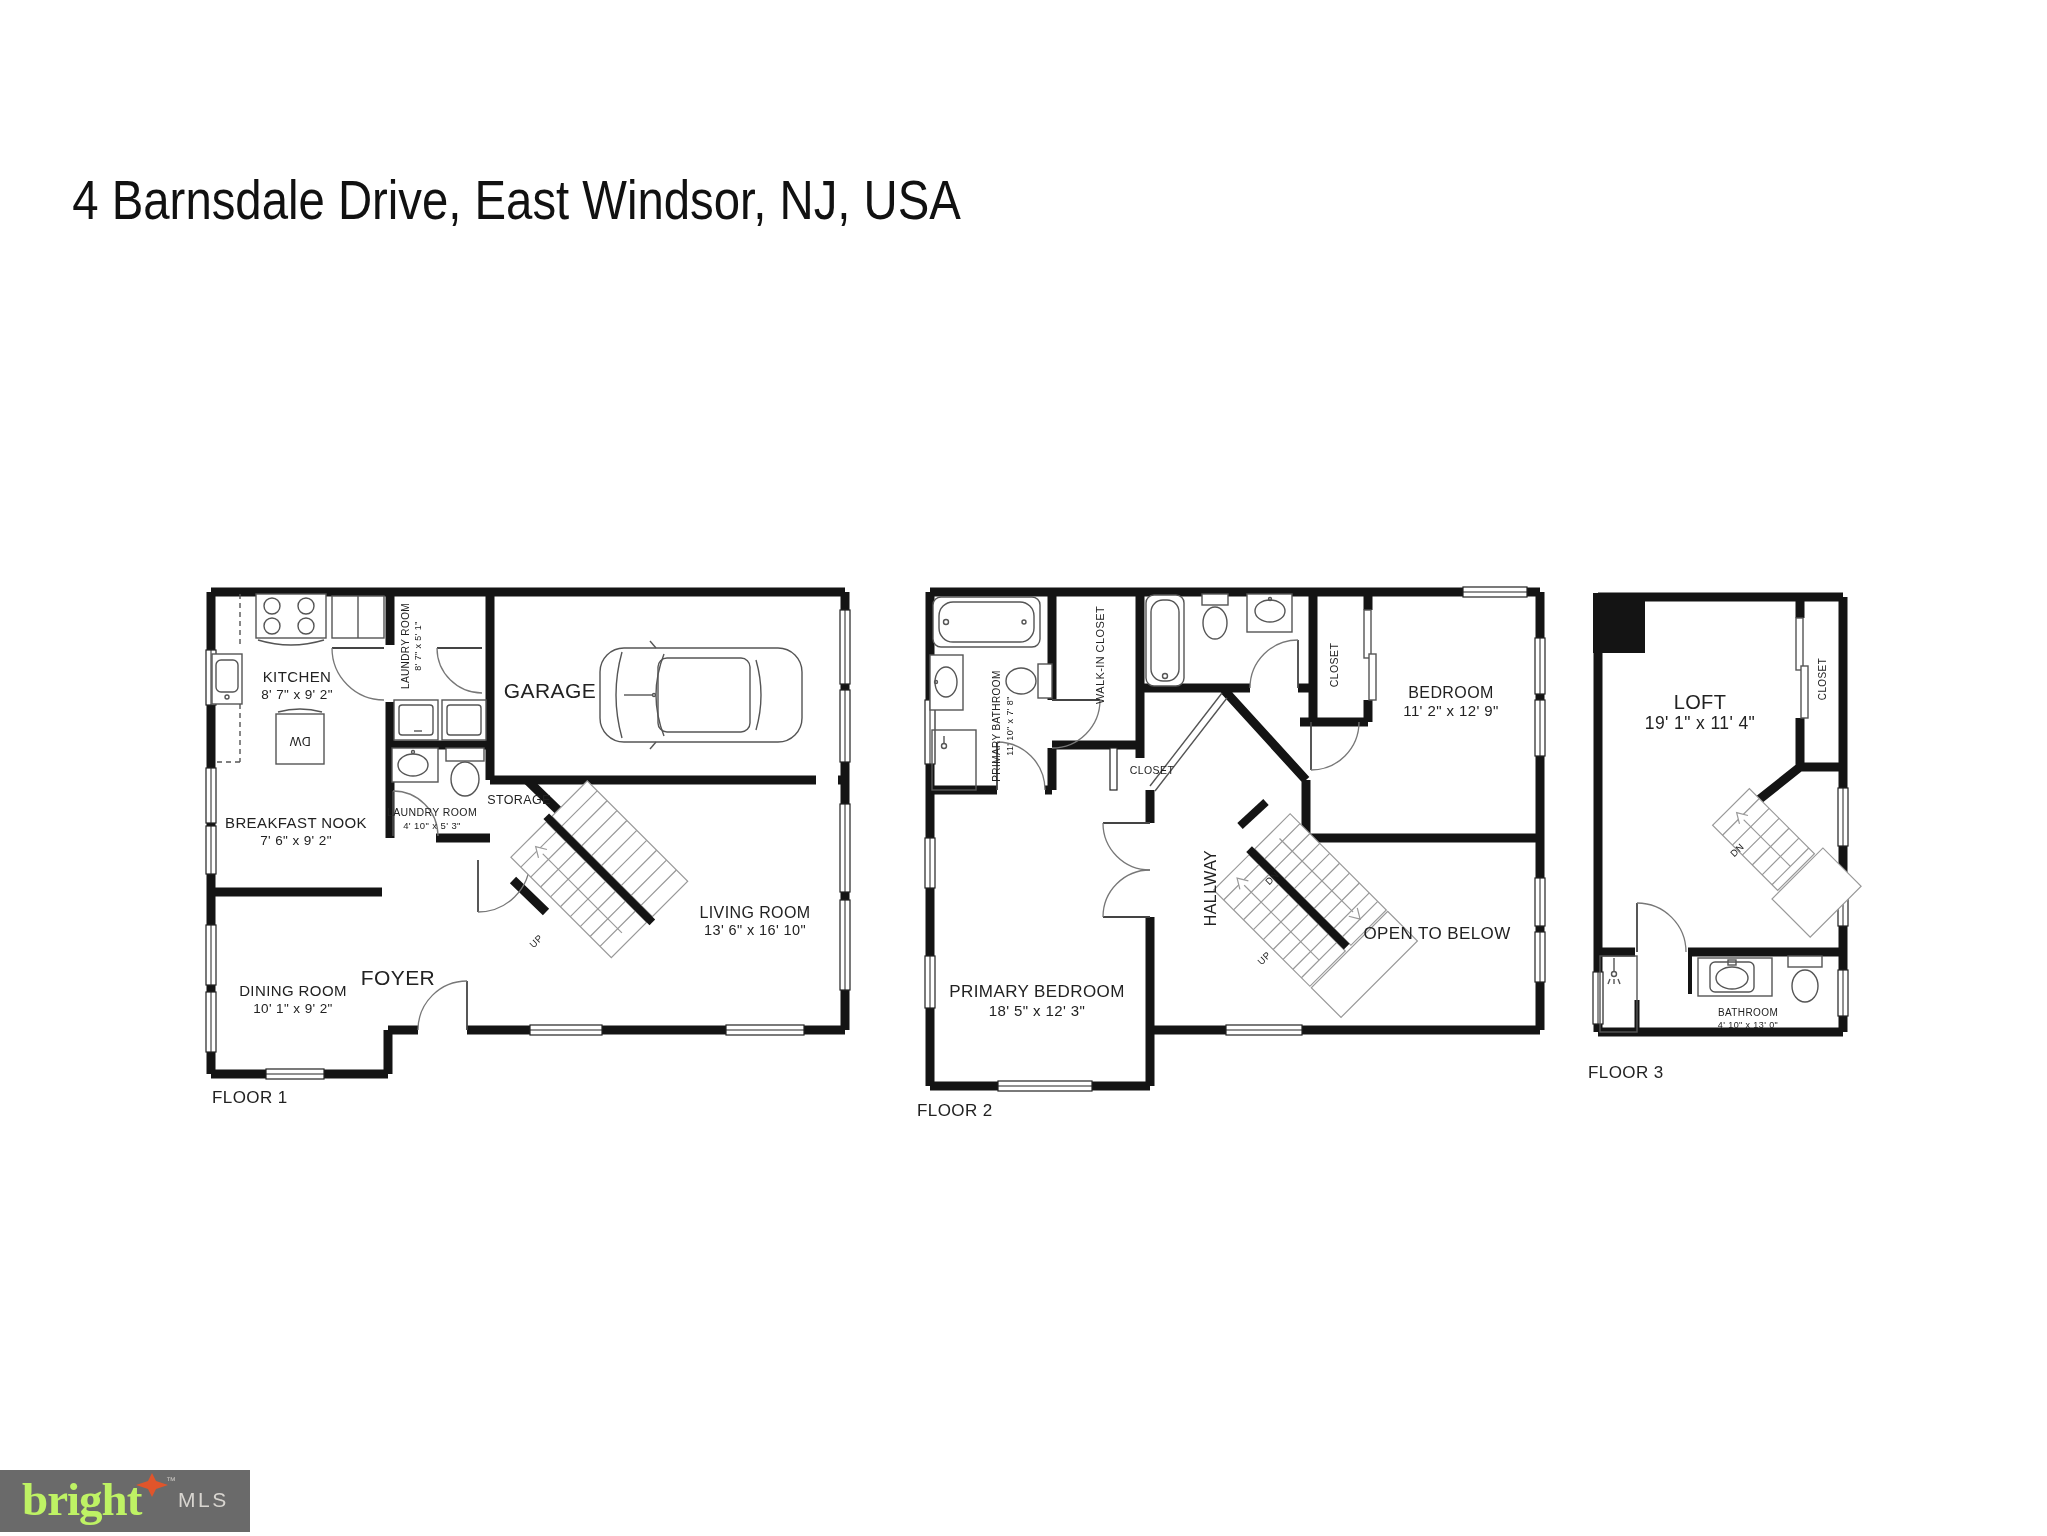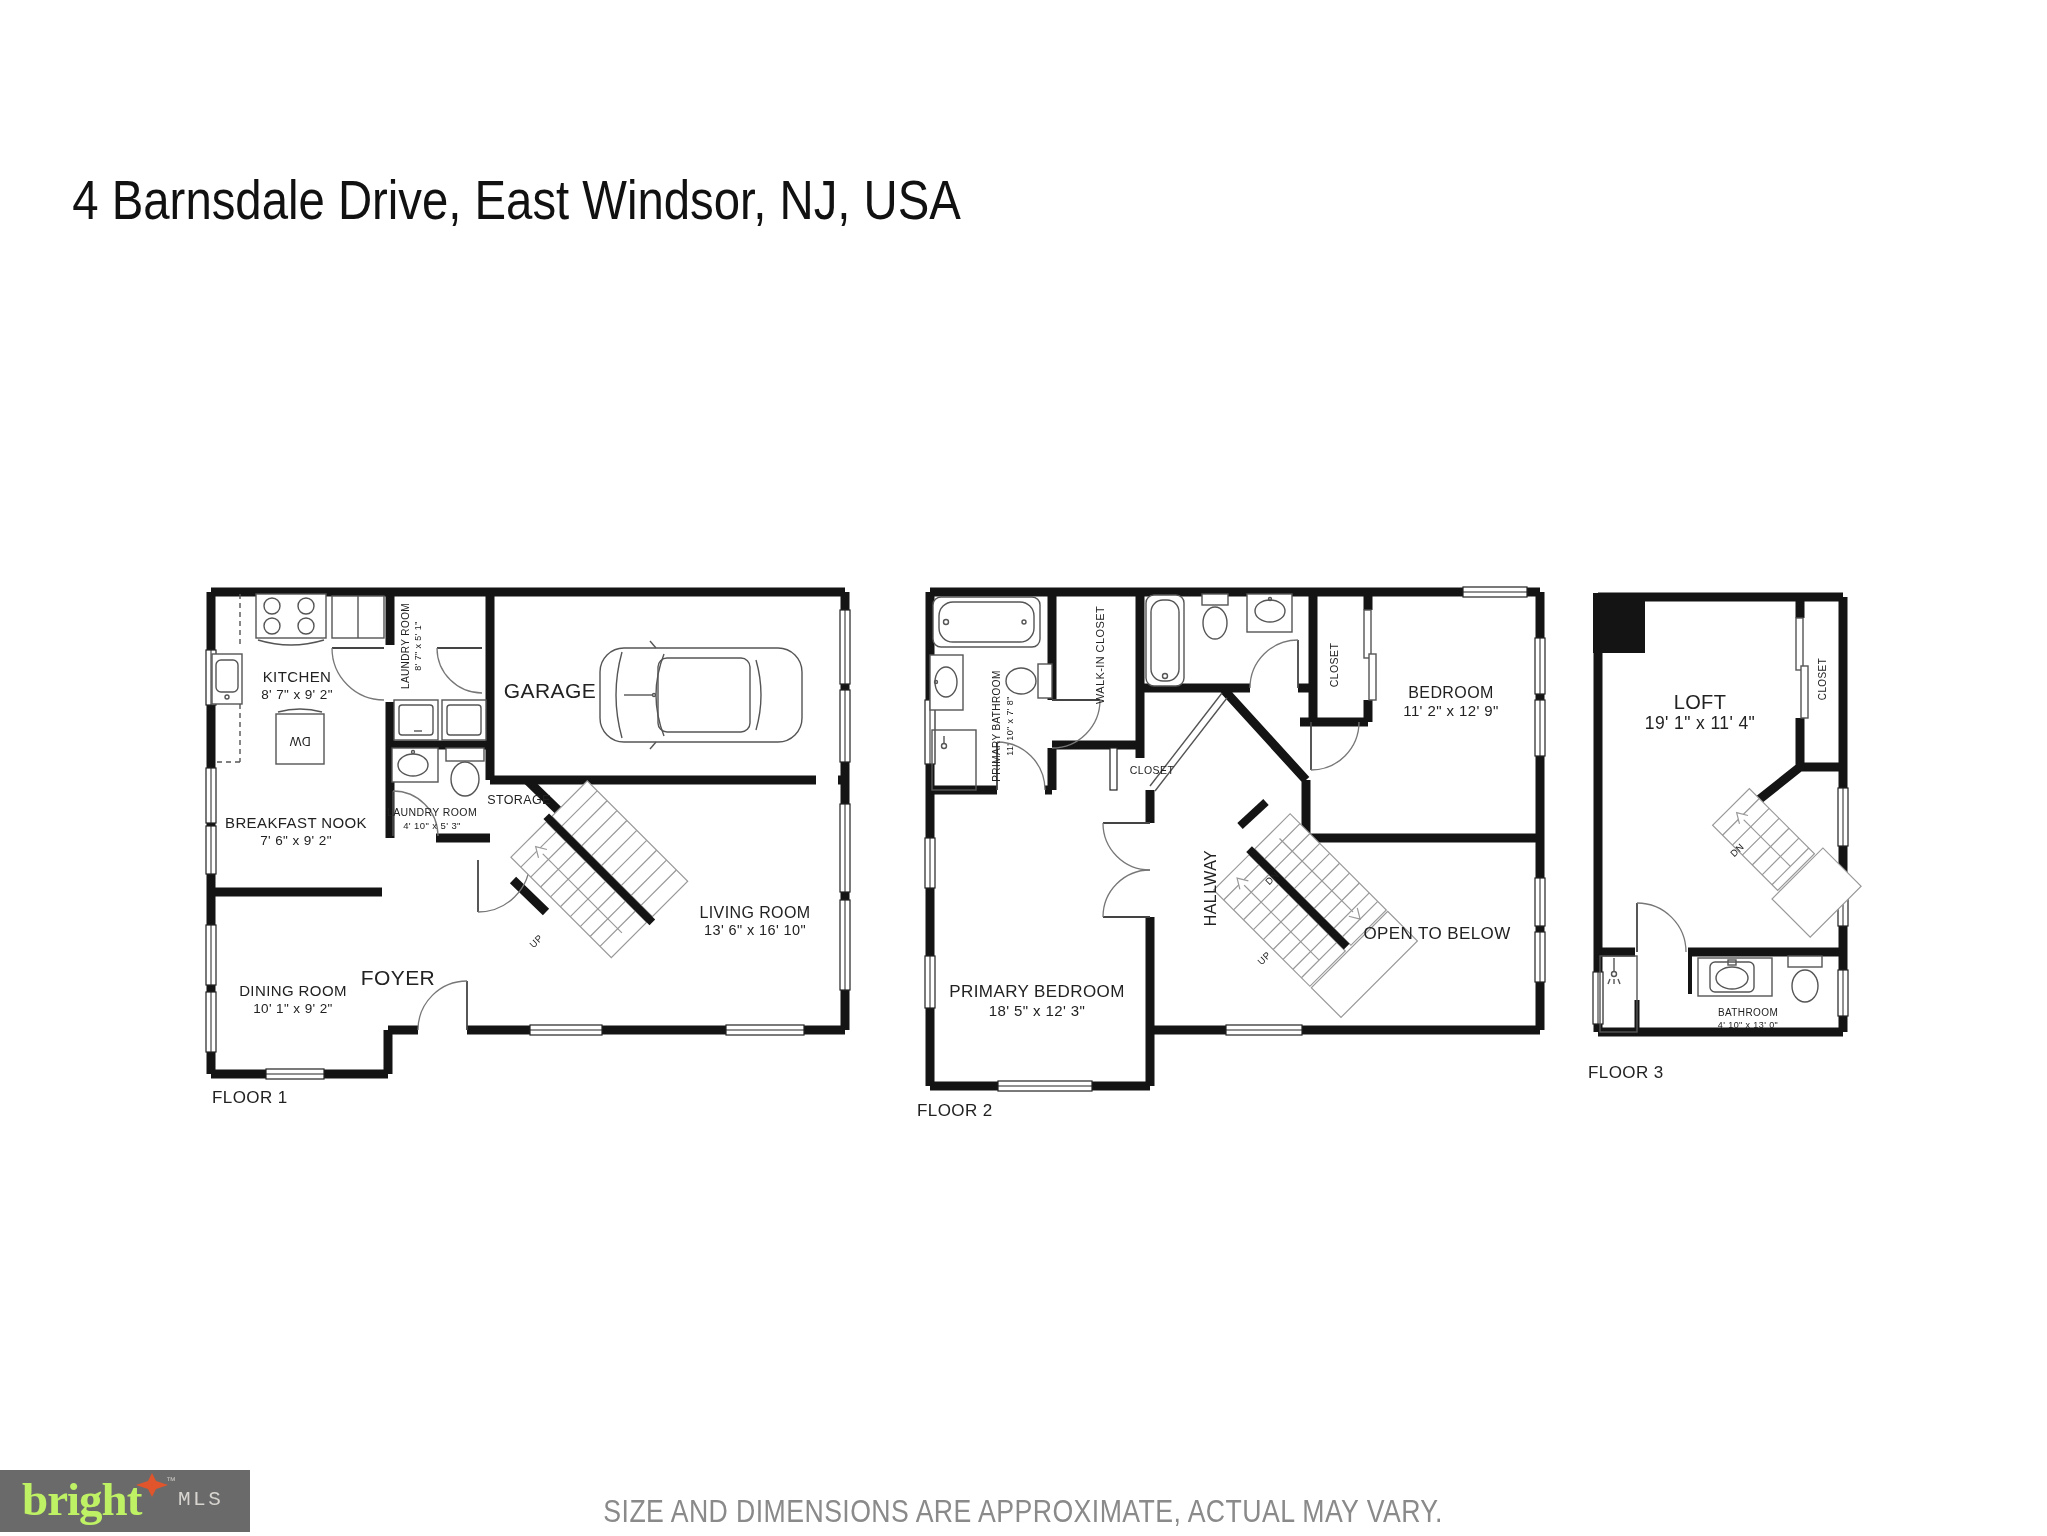--- a/index.html
+++ b/index.html
@@ -17,21 +17,21 @@
   .door{stroke:#777;stroke-width:1.3;fill:none;}
   .leaf{stroke:#444;stroke-width:1.8;fill:none;}
   .tread{stroke:#999;stroke-width:1.2;fill:#fff;}
   .win{fill:#fff;stroke:#222;stroke-width:1.2;}
   .winl{stroke:#222;stroke-width:1;}
   #logo-box{position:absolute;left:0;top:1470px;width:250px;height:62px;background:#6a6a6a;}
   #brand{position:absolute;left:22px;top:2px;font-family:"Liberation Serif",serif;font-weight:700;
          font-size:47px;color:#bef264;letter-spacing:-1px;}
   #brand-tm{position:absolute;left:166px;top:5px;font-size:10px;color:#c9c6c2;font-family:"Liberation Sans",sans-serif;}
   #brand-mls{position:absolute;left:178px;top:18px;font-size:21px;color:#d8d5d0;letter-spacing:2.5px;
-         font-family:Liberation Mono, monospace;}
+         font-family:Liberation Sans, sans-serif;}
   #star{position:absolute;left:136px;top:3px;}
   #disclaimer-wrap{position:absolute;left:0;top:1494px;width:2047px;text-align:center;}
   #disclaimer-wrap .d{display:inline-block;font-size:31px;color:#8a8a8a;transform:scaleX(0.86);
          transform-origin:center;white-space:nowrap;letter-spacing:.5px;}
 </style>
 </head>
 <body>
 
 <div id="page">
 
@@ -357,16 +357,13 @@
   </svg>
 
   <div id="logo-box">
     <span id="brand">bright</span>
     <svg id="star" width="32" height="24" viewBox="0 0 32 24">
       <polygon points="16,0 20,8 32,12 20,16 16,24 12,16 0,12 12,8" fill="#e0552b"></polygon>
     </svg>
     <span id="brand-tm">™</span>
     <span id="brand-mls">MLS</span>
   </div>
-  <div id="disclaimer-wrap">
-    <span class="d">SIZE AND DIMENSIONS ARE APPROXIMATE, ACTUAL MAY VARY.</span>
-  </div>
 </div>
 
 </body></html>

